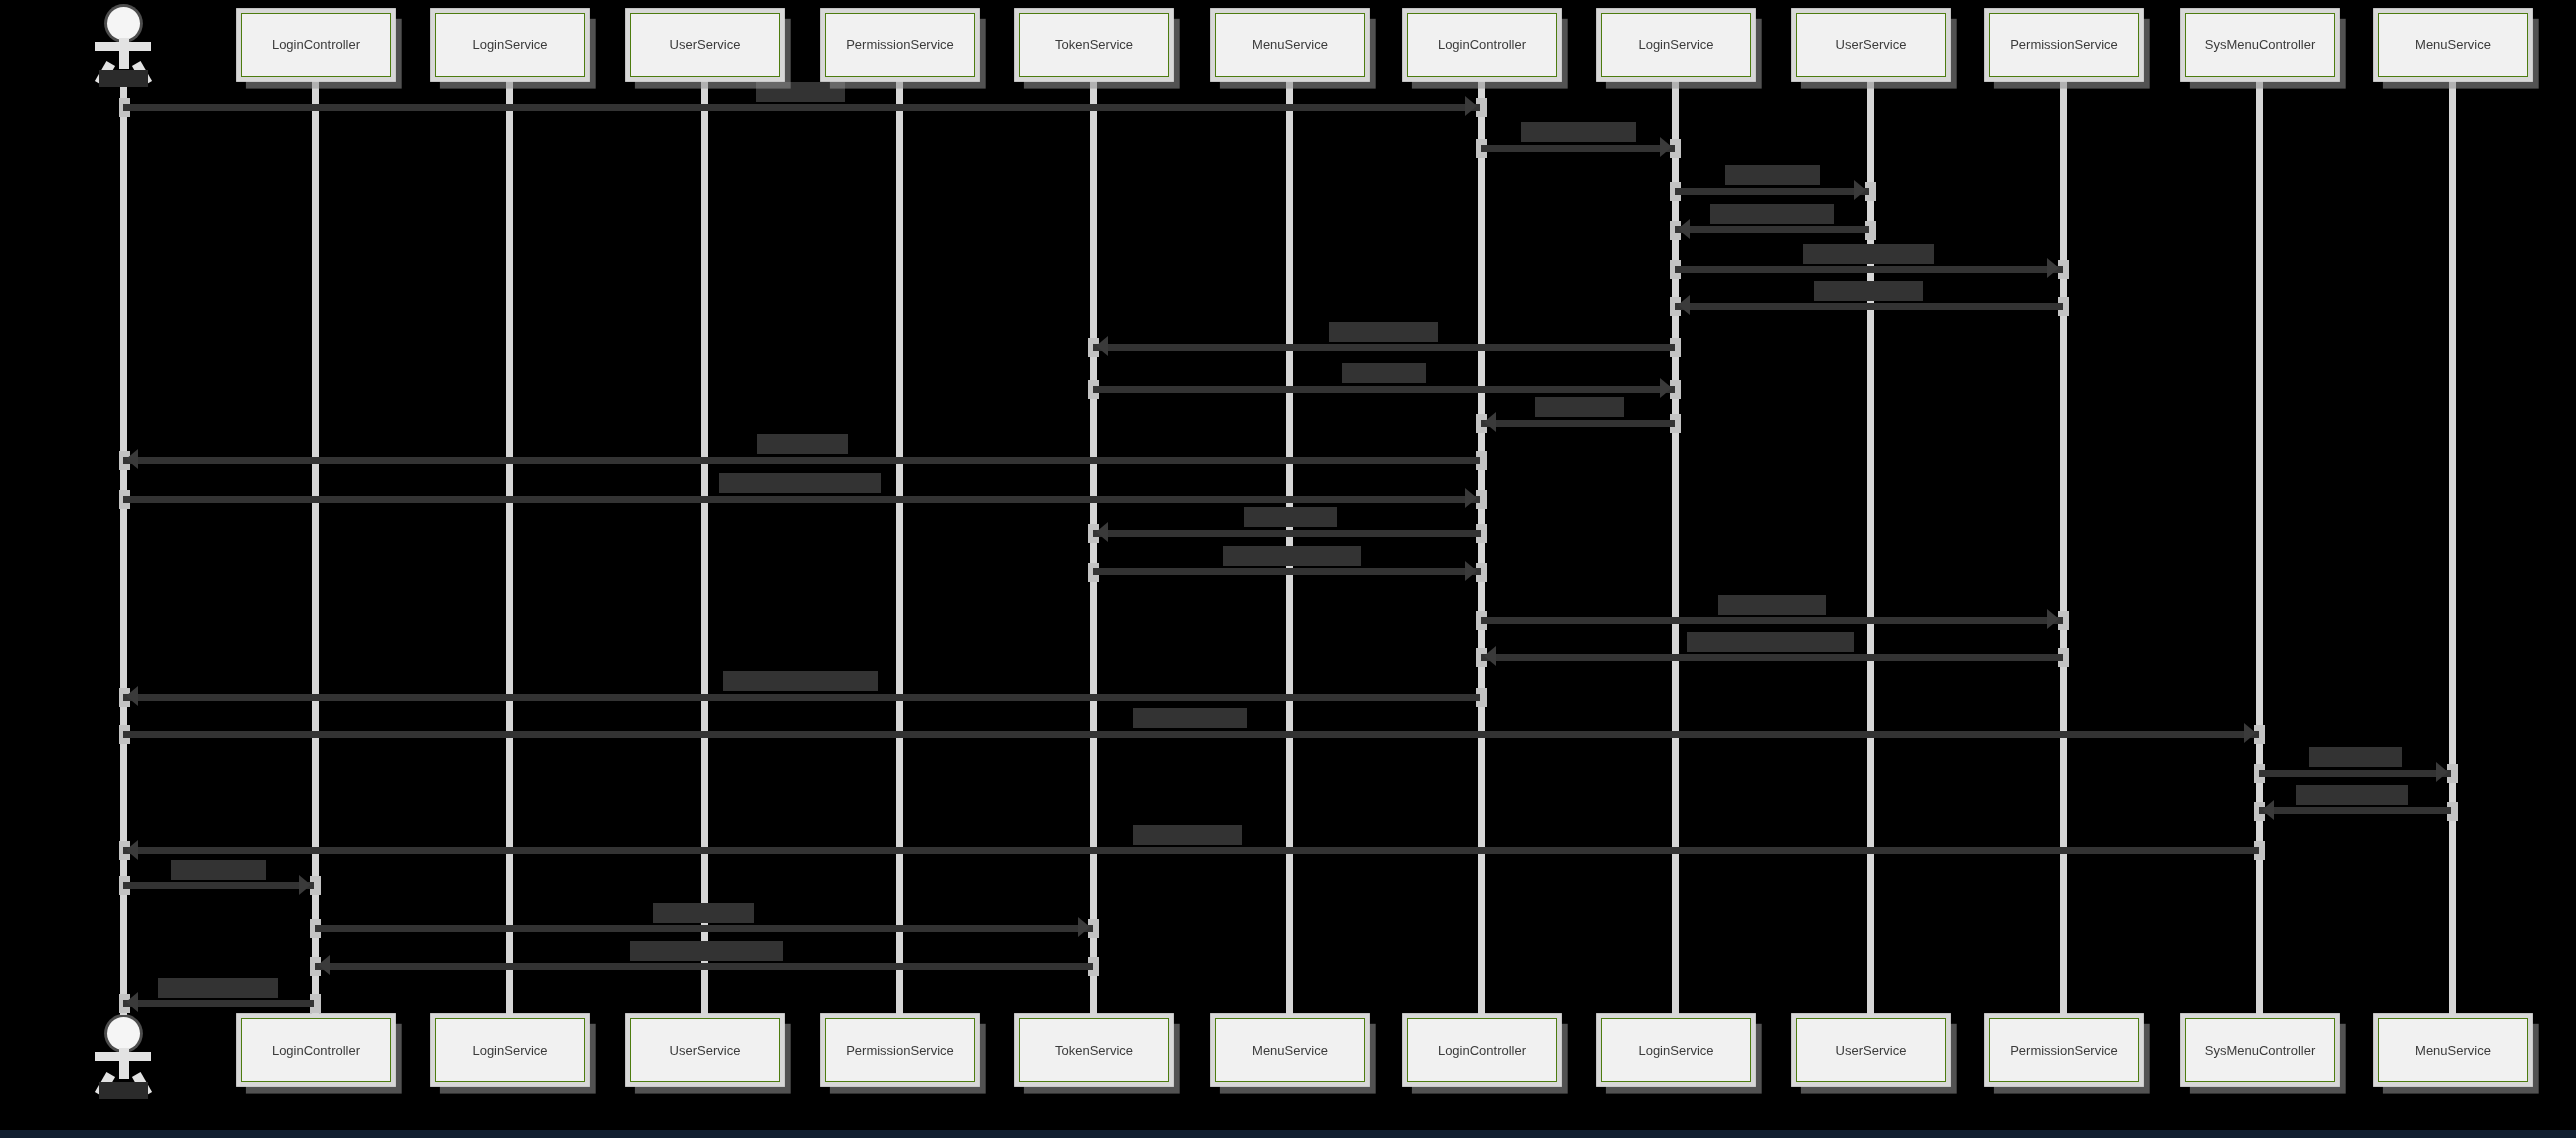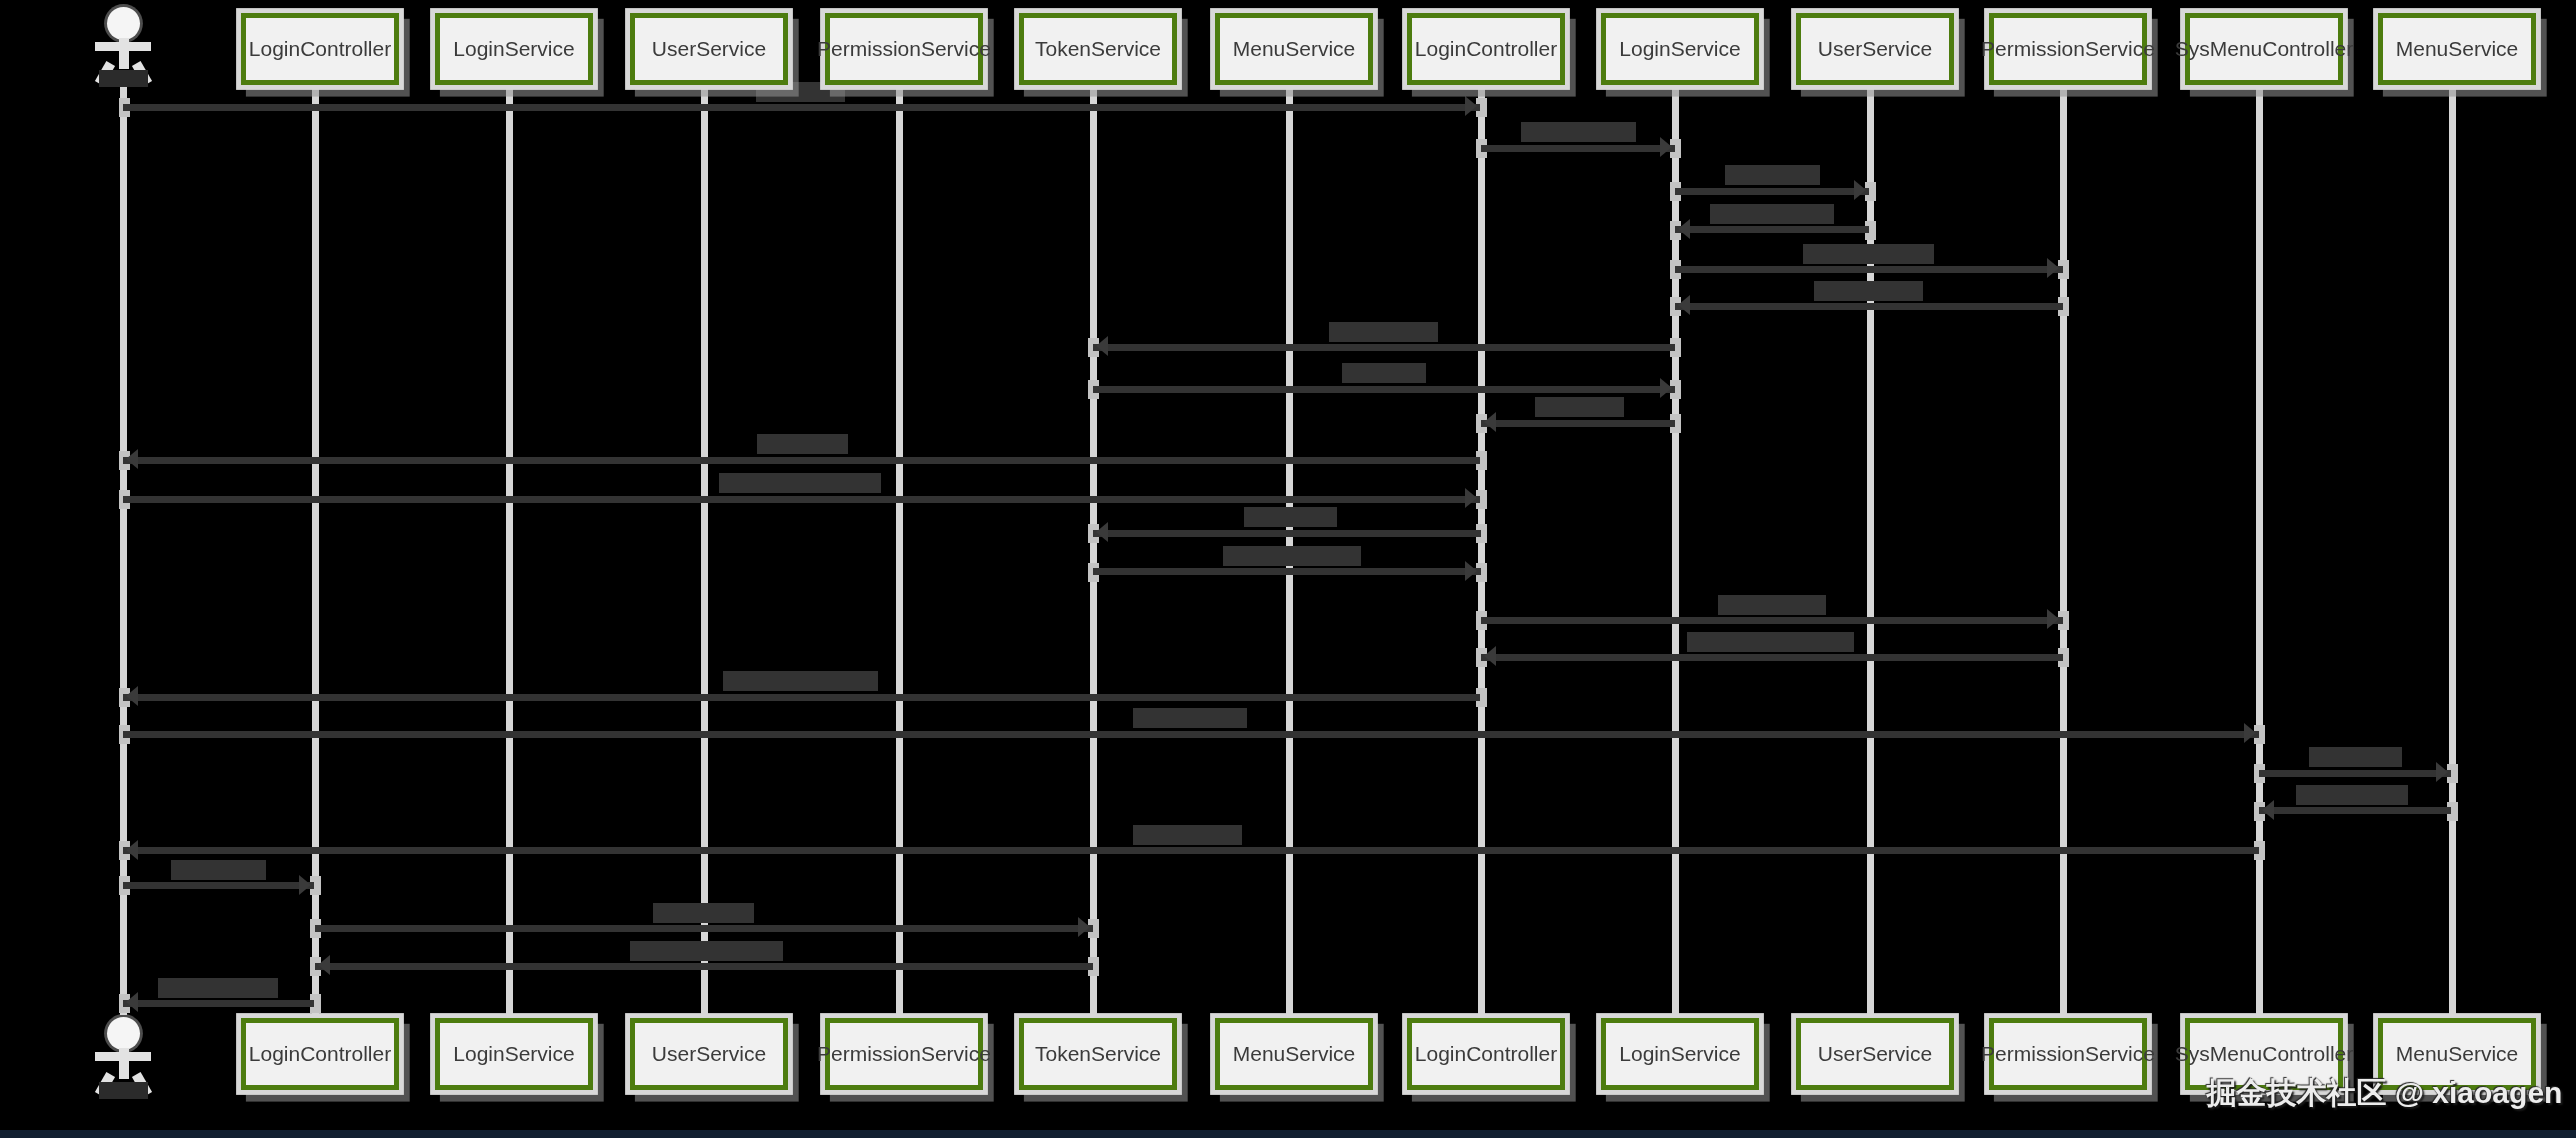--- a/index.html
+++ b/index.html
@@ -4,22 +4,22 @@
 <style>
   html,body{margin:0;padding:0;background:#000;}
   #stage{
     position:relative;width:2576px;height:1139px;background:#000;overflow:hidden;
     font-family:"Liberation Sans", sans-serif;
   }
   .lifeline{position:absolute;width:6.8px;z-index:1;}
   .pbox{
     position:absolute;width:148px;height:62px;z-index:4;
     display:flex;align-items:center;justify-content:center;
-    font-size:21px;letter-spacing:0px;
-    border:5px solid #4d7c0f;
+    font-size:13px;letter-spacing:0px;
+    border:1px solid #4d7c0f;
     box-shadow:0 0 0 4.9px #d8d8d8, 7.8px 8.7px 0 2.9px rgba(150,150,150,0.55);
   }
   .msg-line{position:absolute;height:6.8px;z-index:3;}
   .msg-label{position:absolute;height:20.4px;z-index:3;display:flex;align-items:center;justify-content:center;font-size:13.6px;overflow:hidden;}
   .arrowhead{position:absolute;width:0;height:0;z-index:3;}
   .nub{position:absolute;width:10.7px;height:18.5px;z-index:2;}
   .actor-part{position:absolute;z-index:4;}
   .watermark{
     position:absolute;right:13.6px;bottom:25px;z-index:6;
     font-size:30px;font-weight:bold;color:#ededed;
@@ -196,16 +196,15 @@
       <div class="nub" style="left: 310px; top: 957px; background: rgb(195, 195, 195);"></div>
       <div class="msg-line" style="left: 315px; top: 963px; width: 778px; background: rgb(51, 51, 51);"></div>
       <div class="arrowhead" style="top: 955px; border-top: 10.7px solid transparent; border-bottom: 10.7px solid transparent; left: 318px; border-right: 12.6px solid rgb(58, 58, 58);"></div>
       <div class="msg-label" style="left: 630px; top: 941px; width: 153px; background: rgb(51, 51, 51); color: rgb(22, 22, 22);"></div>
       <div class="nub" style="left: 310px; top: 994px; background: rgb(195, 195, 195);"></div>
       <div class="nub" style="left: 119px; top: 994px; background: rgb(195, 195, 195);"></div>
       <div class="msg-line" style="left: 123px; top: 1000px; width: 191px; background: rgb(51, 51, 51);"></div>
       <div class="arrowhead" style="top: 992px; border-top: 10.7px solid transparent; border-bottom: 10.7px solid transparent; left: 126px; border-right: 12.6px solid rgb(58, 58, 58);"></div>
       <div class="msg-label" style="left: 158px; top: 978px; width: 120px; background: rgb(51, 51, 51); color: rgb(22, 22, 22);"></div>
     </div>
-  <div class="watermark">掘金技术社区 @ xiaoagen</div>
   <div class="bottom-strip" style="background: rgb(17, 31, 48);"></div>
 </div>
 
 
 </body></html>

